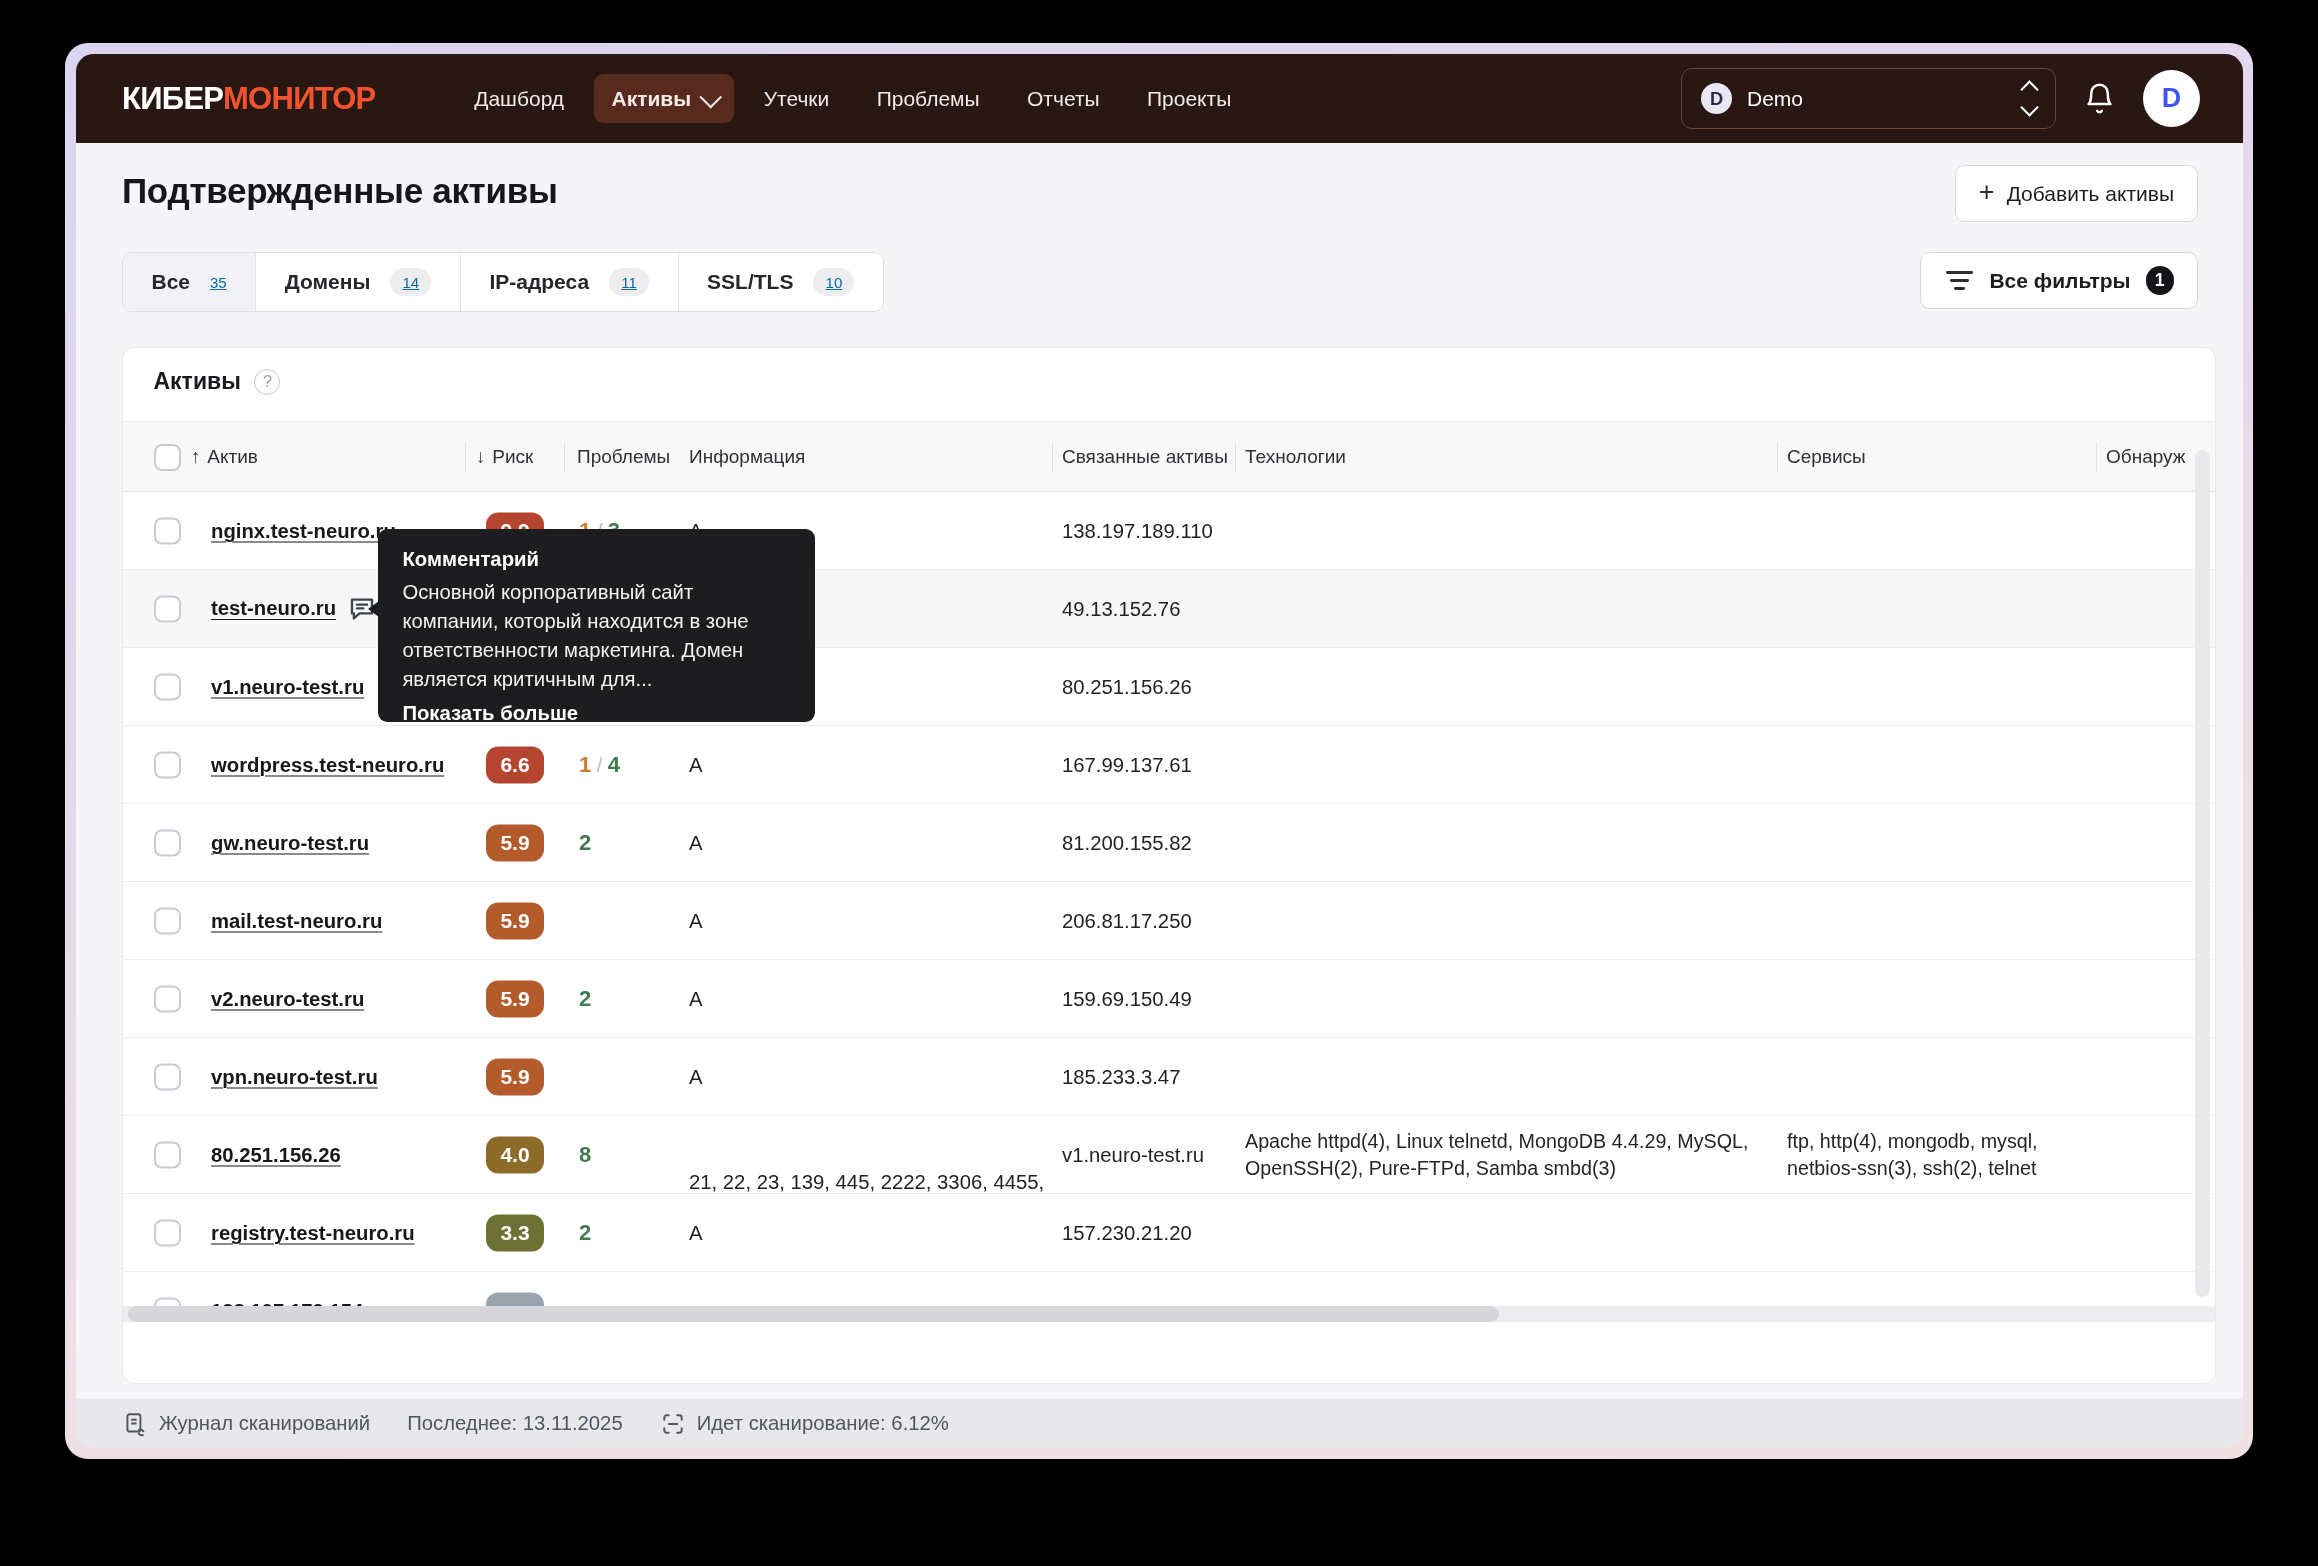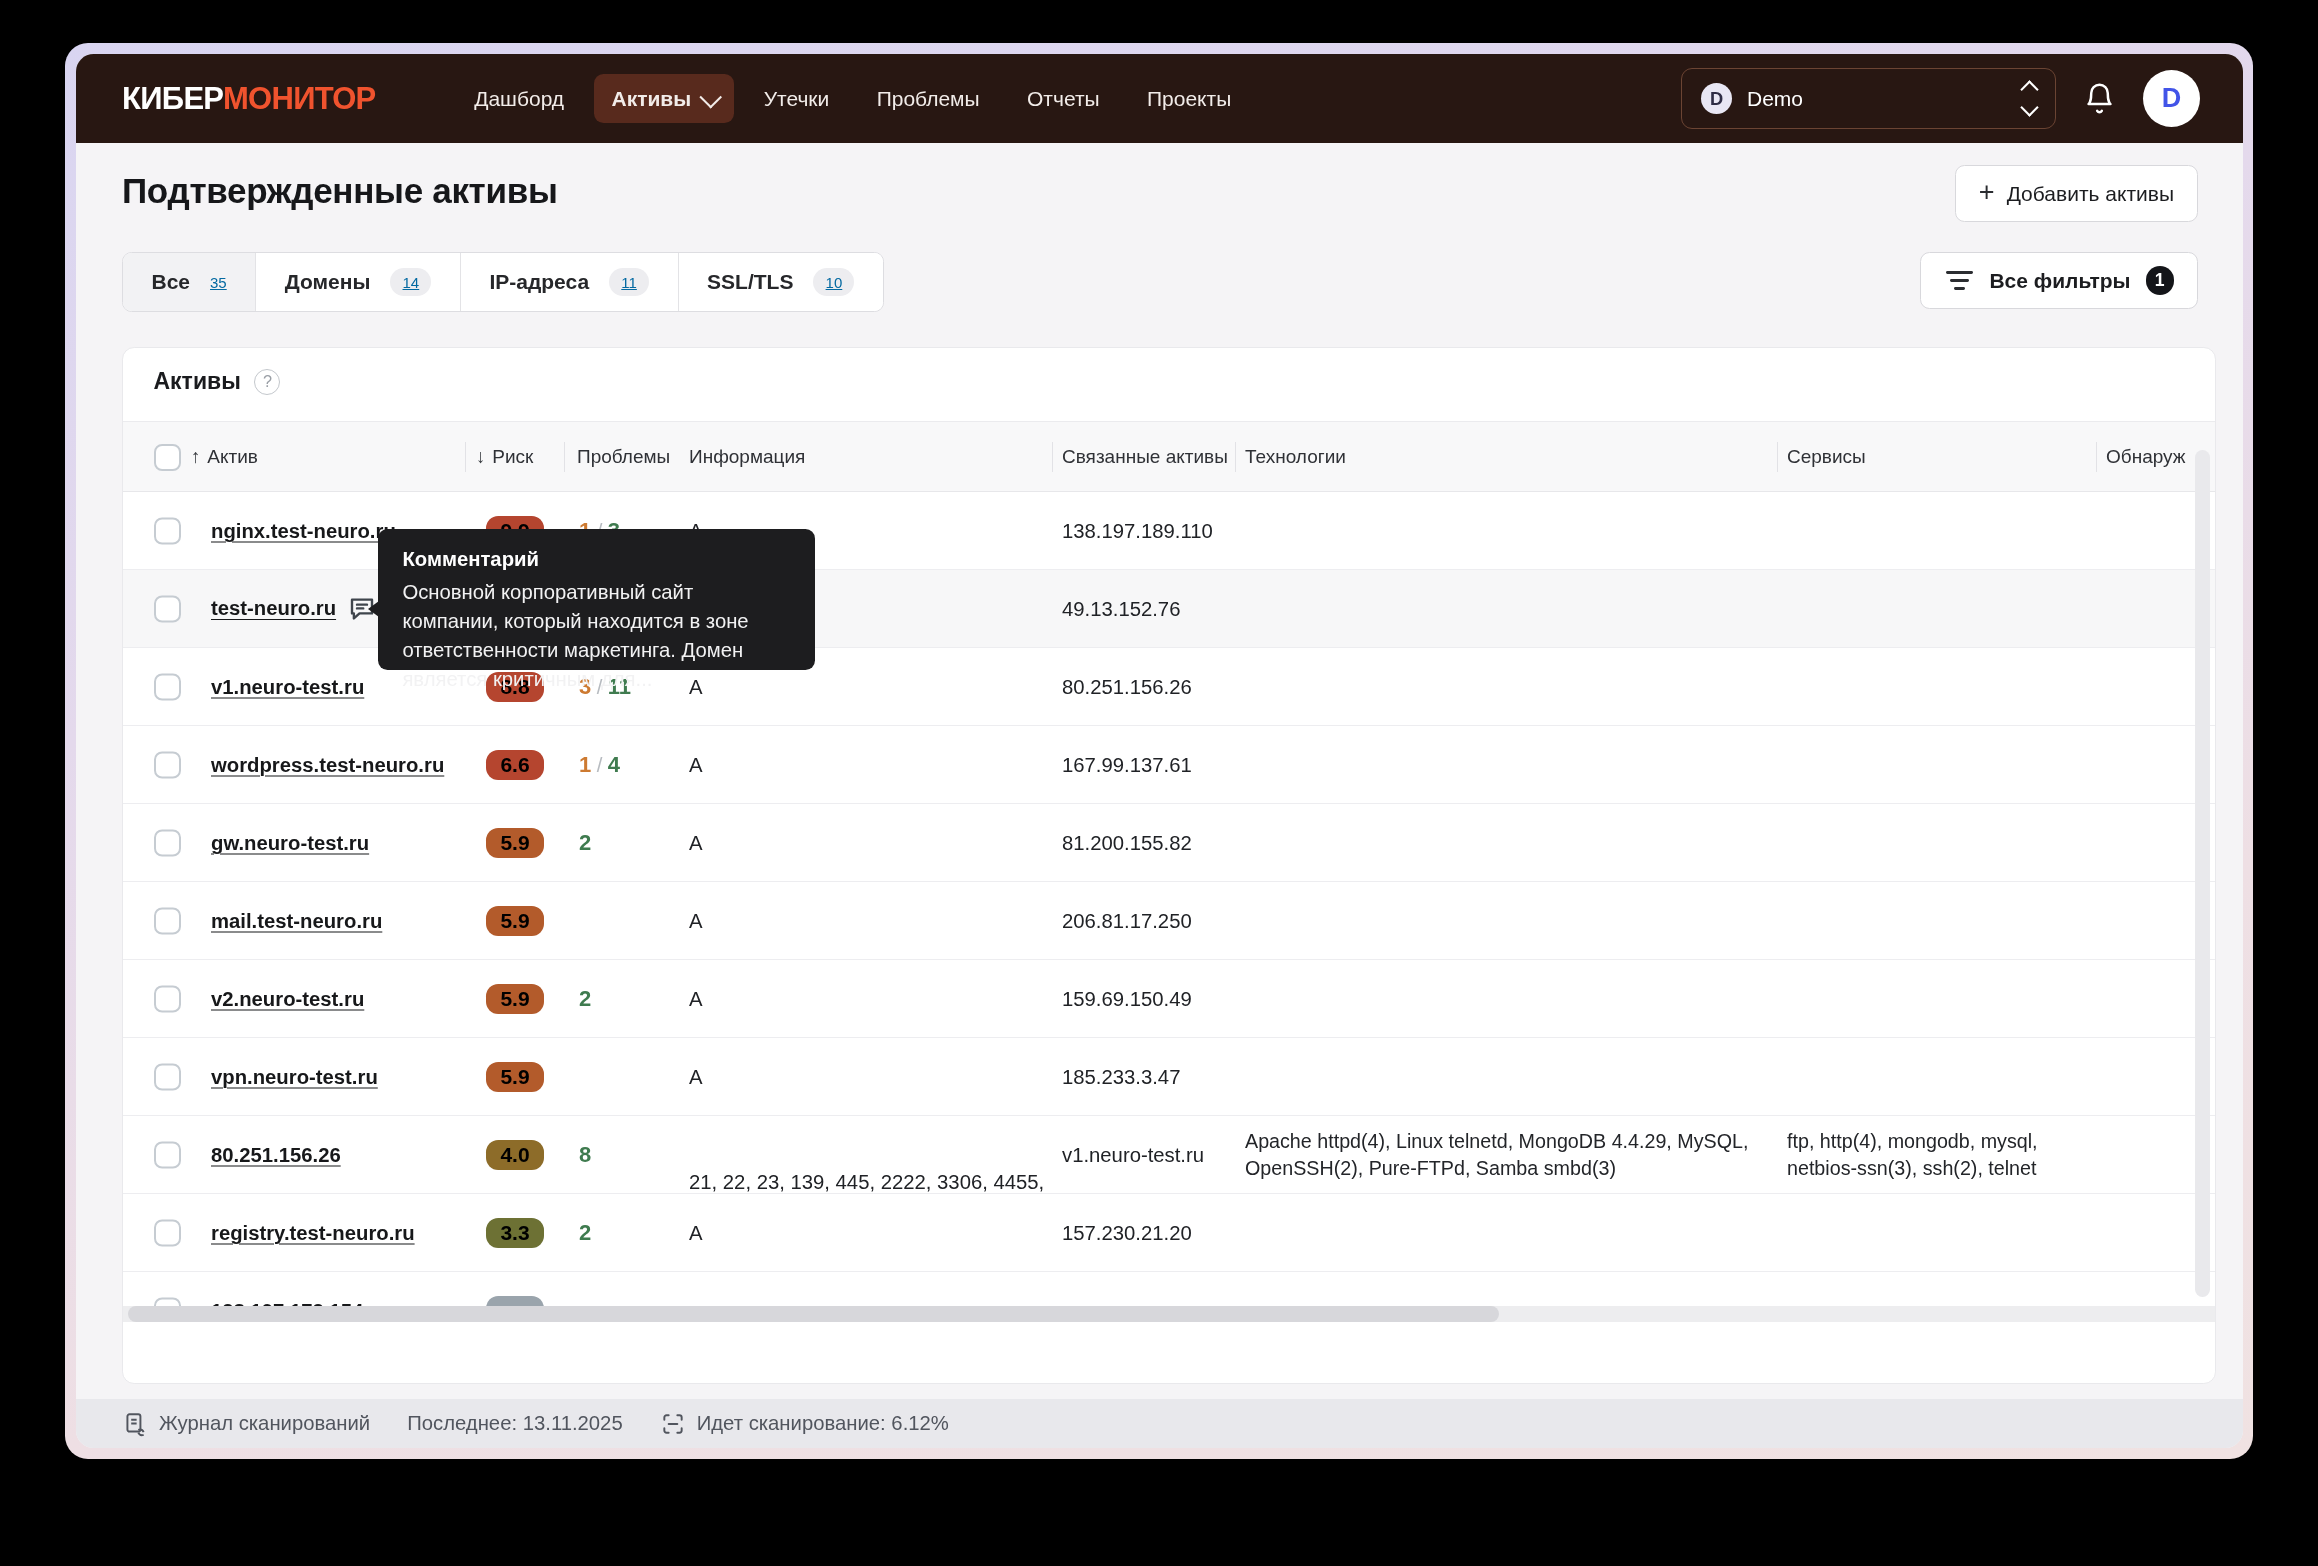--- a/index.html
+++ b/index.html
@@ -65,28 +65,28 @@
   .cb{width:27px;height:27px;border:2px solid #c6ccd2;border-radius:8.1px;box-sizing:border-box;background:#fff;}
   .thead .cb{position:absolute;left:30.5px;top:22px;}
 
   .rows{position:absolute;left:0;top:144px;width:100%;height:814px;overflow:hidden;}
   .trow{position:relative;width:100%;height:78px;border-bottom:0.7px solid #ededf0;box-sizing:border-box;background:#fff;}
   .trow.hover{background:#f7f7f8;}
   .cell{position:absolute;top:50%;transform:translateY(-50%);font-size:20.3px;color:#202226;white-space:nowrap;}
   .cell.wrap{white-space:normal;line-height:27px;}
   .asset-link{color:#17181a;font-weight:600;text-decoration:underline;text-decoration-thickness:1.4px;text-underline-offset:4.1px;cursor:pointer;}
   .asset-cell{display:flex;align-items:center;gap:11px;}
-  .badge{width:58px;height:30px;border-radius:12.2px;color:#000000;font-size:21px;font-weight:700;display:flex;align-items:center;justify-content:center;}
+  .badge{width:58px;height:37px;border-radius:12.2px;color:#ffffff;font-size:21px;font-weight:700;display:flex;align-items:center;justify-content:center;}
   .pw{color:#cd7a31;font-weight:600;font-size:22px;}
   .psl{color:#b7bbc0;font-weight:400;font-size:20.3px;padding:0 5.4px;}
   .pok{color:#3f7b4f;font-weight:600;font-size:22px;}
   .muted{color:#90949b;}
   .techtxt{font-size:19.7px;color:#232529;}
 
-  .tooltip{position:absolute;left:255px;top:181px;width:437px;height:141px;background:#1d1d1f;border-radius:9.5px;color:#fff;z-index:30;box-sizing:border-box;padding:19px 24.4px;}
+  .tooltip{position:absolute;left:255px;top:181px;width:437px;height:193px;background:#1d1d1f;border-radius:9.5px;color:#fff;z-index:30;box-sizing:border-box;padding:19px 24.4px;}
   .tooltip:before{content:"";position:absolute;left:-10.2px;top:72px;border-top:8.8px solid transparent;border-bottom:8.8px solid transparent;border-right:11px solid #1d1d1f;}
   .tt-title{font-size:20.3px;font-weight:700;margin-bottom:6.8px;}
   .tt-body{font-size:20.3px;line-height:29px;color:#f2f2f3;}
   .tt-more{font-size:20.3px;font-weight:700;margin-top:8.1px;cursor:pointer;}
 
   .comment-ic{width:30px;height:30px;flex:0 0 auto;}
 
   .vscroll{position:absolute;right:5.4px;top:102px;width:15px;height:847px;border-radius:7.5px;background:#e9e9ec;z-index:40;}
   .hscroll{position:absolute;left:0;top:958px;width:100%;height:16.3px;background:#ededef;z-index:35;}
   .hthumb{position:absolute;left:5.4px;top:0;width:1371px;height:16.3px;border-radius:8.1px;background:#d7d7db;}

